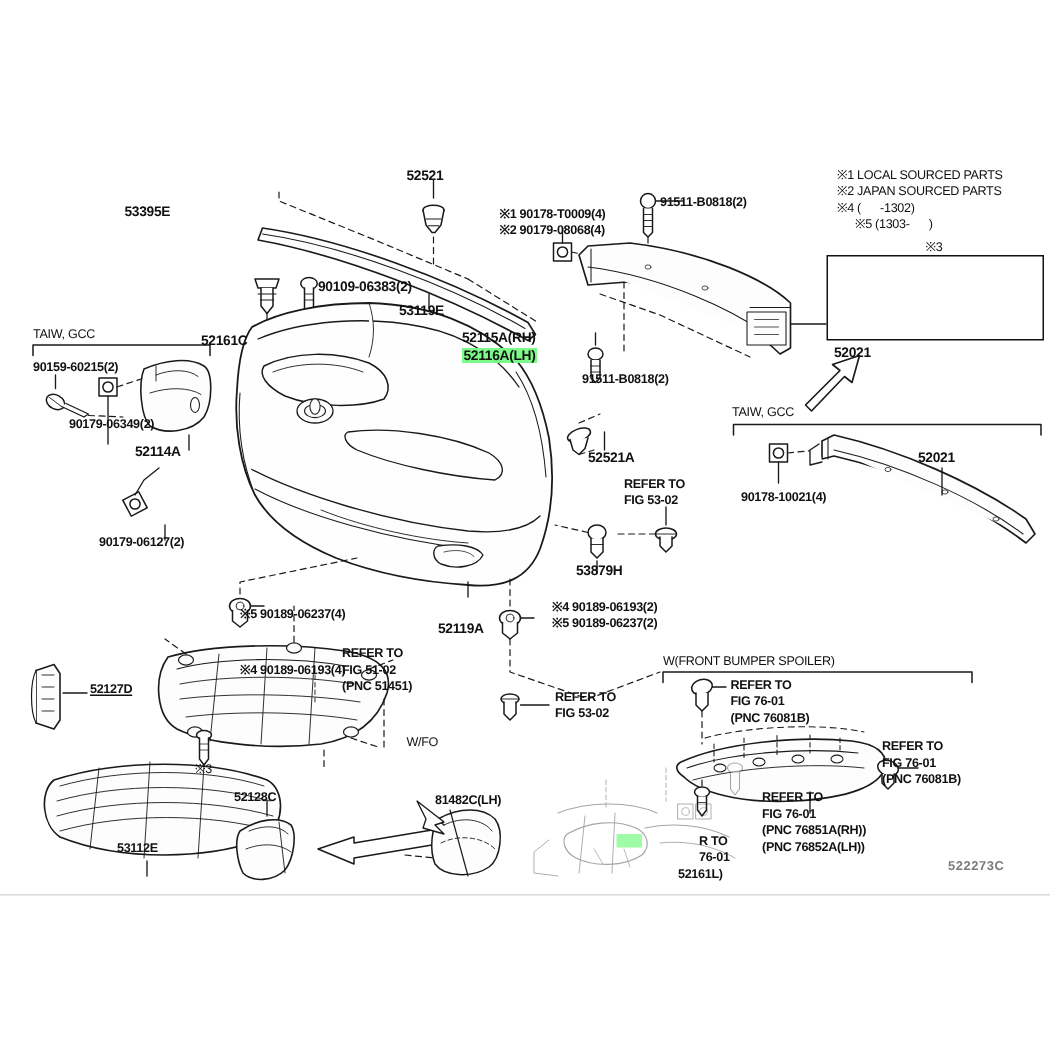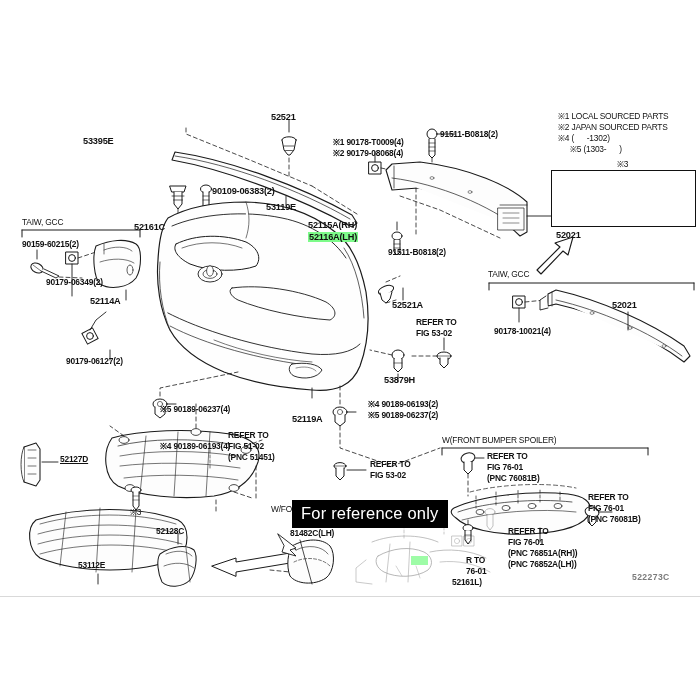--- a/index.html
+++ b/index.html
@@ -490,35 +490,34 @@
 
   <div class="lbl s85" style="left:588px;top:493px;">REFER TO</div>
   <div class="lbl s85" style="left:588px;top:504px;">FIG 76-01</div>
   <div class="lbl s85" style="left:588px;top:515px;">(PNC 76081B)</div>
 
   <div class="lbl s85" style="left:508px;top:527px;">REFER TO</div>
   <div class="lbl s85" style="left:508px;top:538px;">FIG 76-01</div>
   <div class="lbl s85" style="left:508px;top:549px;">(PNC 76851A(RH))</div>
   <div class="lbl s85" style="left:508px;top:560px;">(PNC 76852A(LH))</div>
 
-  <div class="lbl s85 thin" style="left:271px;top:505px;">W/FO</div>
+  <div class="lbl s85 thin" style="left:271px;top:490px;">W/FO</div>
   <div class="lbl s85" style="left:290px;top:529px;">81482C(LH)</div>
 
   <div class="lbl s85" style="left:466px;top:556px;">R TO</div>
   <div class="lbl s85" style="left:466px;top:567px;">76-01</div>
   <div class="lbl s85" style="left:452px;top:578px;">52161L)</div>
 
   <div class="lbl s85 thin" style="left:558px;top:112px;">※1 LOCAL SOURCED PARTS</div>
   <div class="lbl s85 thin" style="left:558px;top:123px;">※2 JAPAN SOURCED PARTS</div>
   <div class="lbl s85 thin" style="left:558px;top:134px;">※4 (      -1302)</div>
   <div class="lbl s85 thin" style="left:570px;top:145px;">※5 (1303-      )</div>
 
   <div class="lbl s85 thin" style="left:617px;top:160px;">※3</div>
 
   <div class="tbl" style="left:551px;top:170px;width:143px;height:55px;">
   </div>
 
-  <div class="refonly" style="left:292px;top:500px;">For reference only</div>
 
   <div class="botrule"></div>
   <div class="dwgno" style="left:632px;top:572px;">522273C</div>
 
 </div>
 
 </body></html>

